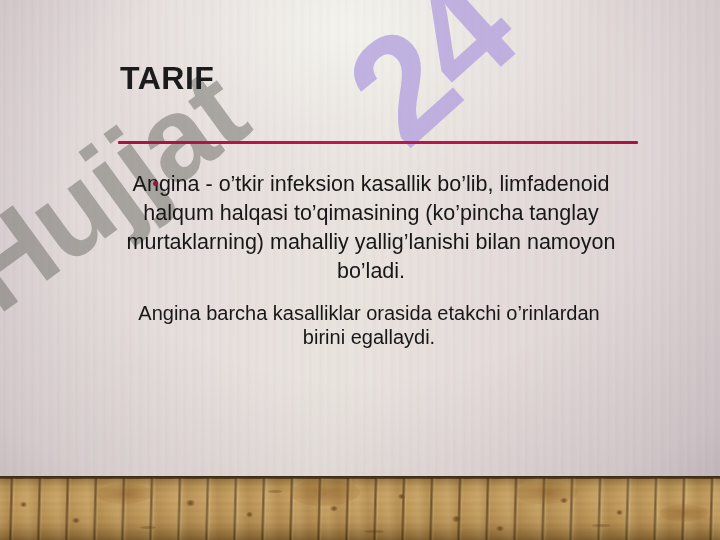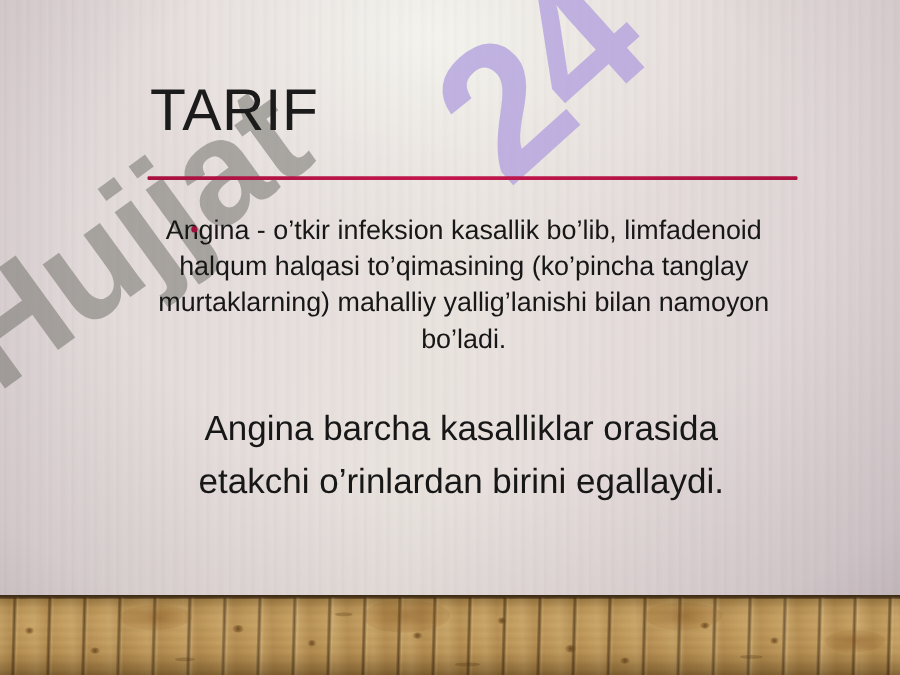--- a/index.html
+++ b/index.html
@@ -192,22 +192,22 @@
       rgba(0,0,0,0) 74%,
       rgba(50,32,10,0.25) 100%);
     pointer-events: none;
   }
 
   
   .title {
     position: absolute;
     left: 120px;
     top: 60px;
-    font-size: 47px;
-    font-weight: 400;
+    font-size: 32px;
+    font-weight: 700;
     letter-spacing: 0.5px;
     color: #1b1b1b;
     white-space: nowrap;
   }
   .divider {
     position: absolute;
     left: 118px;
     top: 141px;
     width: 520px;
     height: 3px;
@@ -225,23 +225,23 @@
     text-align: center;
     color: #171717;
     font-size: 21.5px;
     line-height: 29px;
     position: relative;
   }
   .para.first {
     padding-left: 4px;
   }
   .para.second {
-    margin-top: 36px;
-    font-size: 28px;
-    line-height: 42px;
+    margin-top: 15px;
+    font-size: 20px;
+    line-height: 24px;
   }
   .bullet-dot {
     position: absolute;
     left: 33px;
     top: 11px;
     width: 5px;
     height: 5px;
     border-radius: 50%;
     background: #a0103c;
   }

